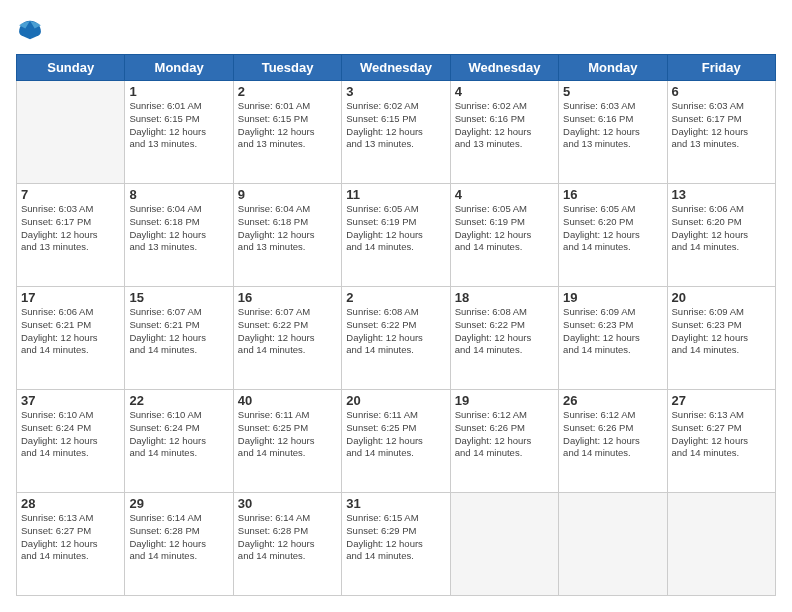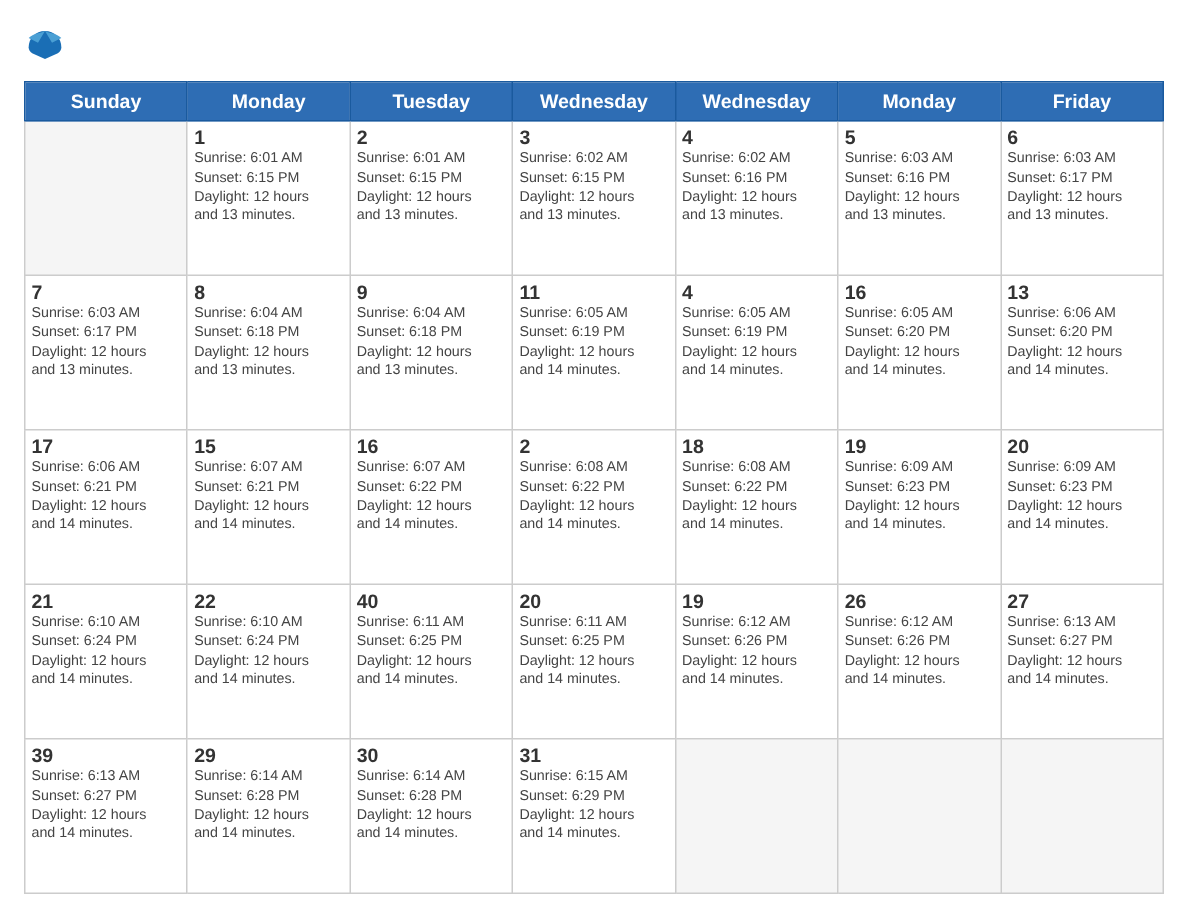--- a/index.html
+++ b/index.html
@@ -211,21 +211,21 @@
             <span class="day-num">19</span>
             <div class="day-info">Sunrise: 6:09 AM<br>Sunset: 6:23 PM<br>Daylight: 12 hours<br>and 14 minutes.</div>
           </td>
           <td>
             <span class="day-num">20</span>
             <div class="day-info">Sunrise: 6:09 AM<br>Sunset: 6:23 PM<br>Daylight: 12 hours<br>and 14 minutes.</div>
           </td>
         </tr>
         <tr>
           <td>
-            <span class="day-num">21</span>
+            <span class="day-num">37</span>
             <div class="day-info">Sunrise: 6:10 AM<br>Sunset: 6:24 PM<br>Daylight: 12 hours<br>and 14 minutes.</div>
           </td>
           <td>
             <span class="day-num">22</span>
             <div class="day-info">Sunrise: 6:10 AM<br>Sunset: 6:24 PM<br>Daylight: 12 hours<br>and 14 minutes.</div>
           </td>
           <td>
             <span class="day-num">40</span>
             <div class="day-info">Sunrise: 6:11 AM<br>Sunset: 6:25 PM<br>Daylight: 12 hours<br>and 14 minutes.</div>
           </td>
@@ -241,21 +241,21 @@
             <span class="day-num">26</span>
             <div class="day-info">Sunrise: 6:12 AM<br>Sunset: 6:26 PM<br>Daylight: 12 hours<br>and 14 minutes.</div>
           </td>
           <td>
             <span class="day-num">27</span>
             <div class="day-info">Sunrise: 6:13 AM<br>Sunset: 6:27 PM<br>Daylight: 12 hours<br>and 14 minutes.</div>
           </td>
         </tr>
         <tr>
           <td>
-            <span class="day-num">39</span>
+            <span class="day-num">28</span>
             <div class="day-info">Sunrise: 6:13 AM<br>Sunset: 6:27 PM<br>Daylight: 12 hours<br>and 14 minutes.</div>
           </td>
           <td>
             <span class="day-num">29</span>
             <div class="day-info">Sunrise: 6:14 AM<br>Sunset: 6:28 PM<br>Daylight: 12 hours<br>and 14 minutes.</div>
           </td>
           <td>
             <span class="day-num">30</span>
             <div class="day-info">Sunrise: 6:14 AM<br>Sunset: 6:28 PM<br>Daylight: 12 hours<br>and 14 minutes.</div>
           </td>

